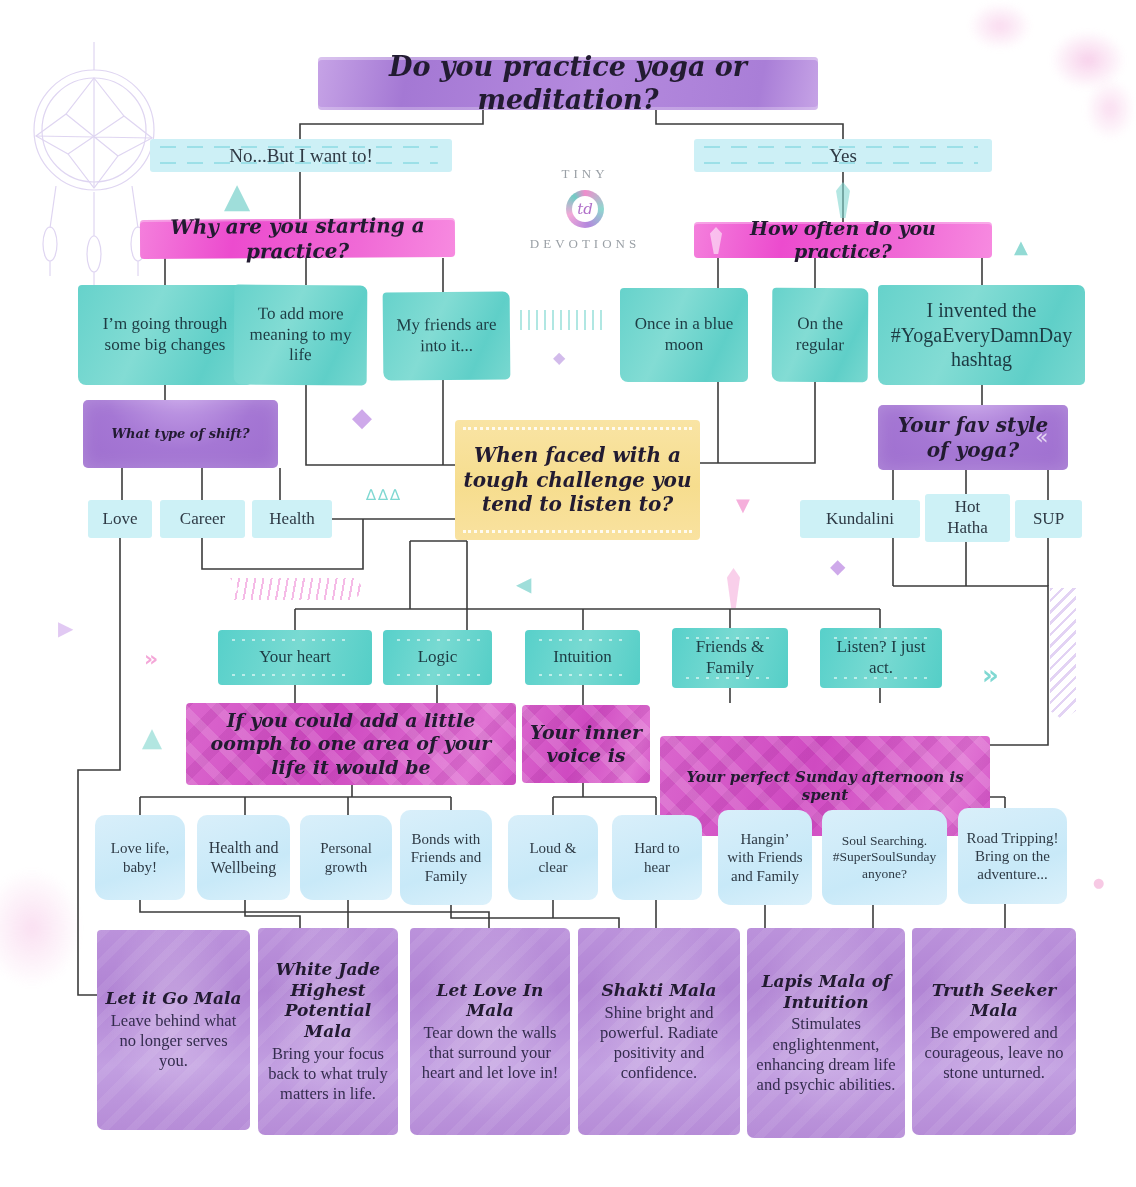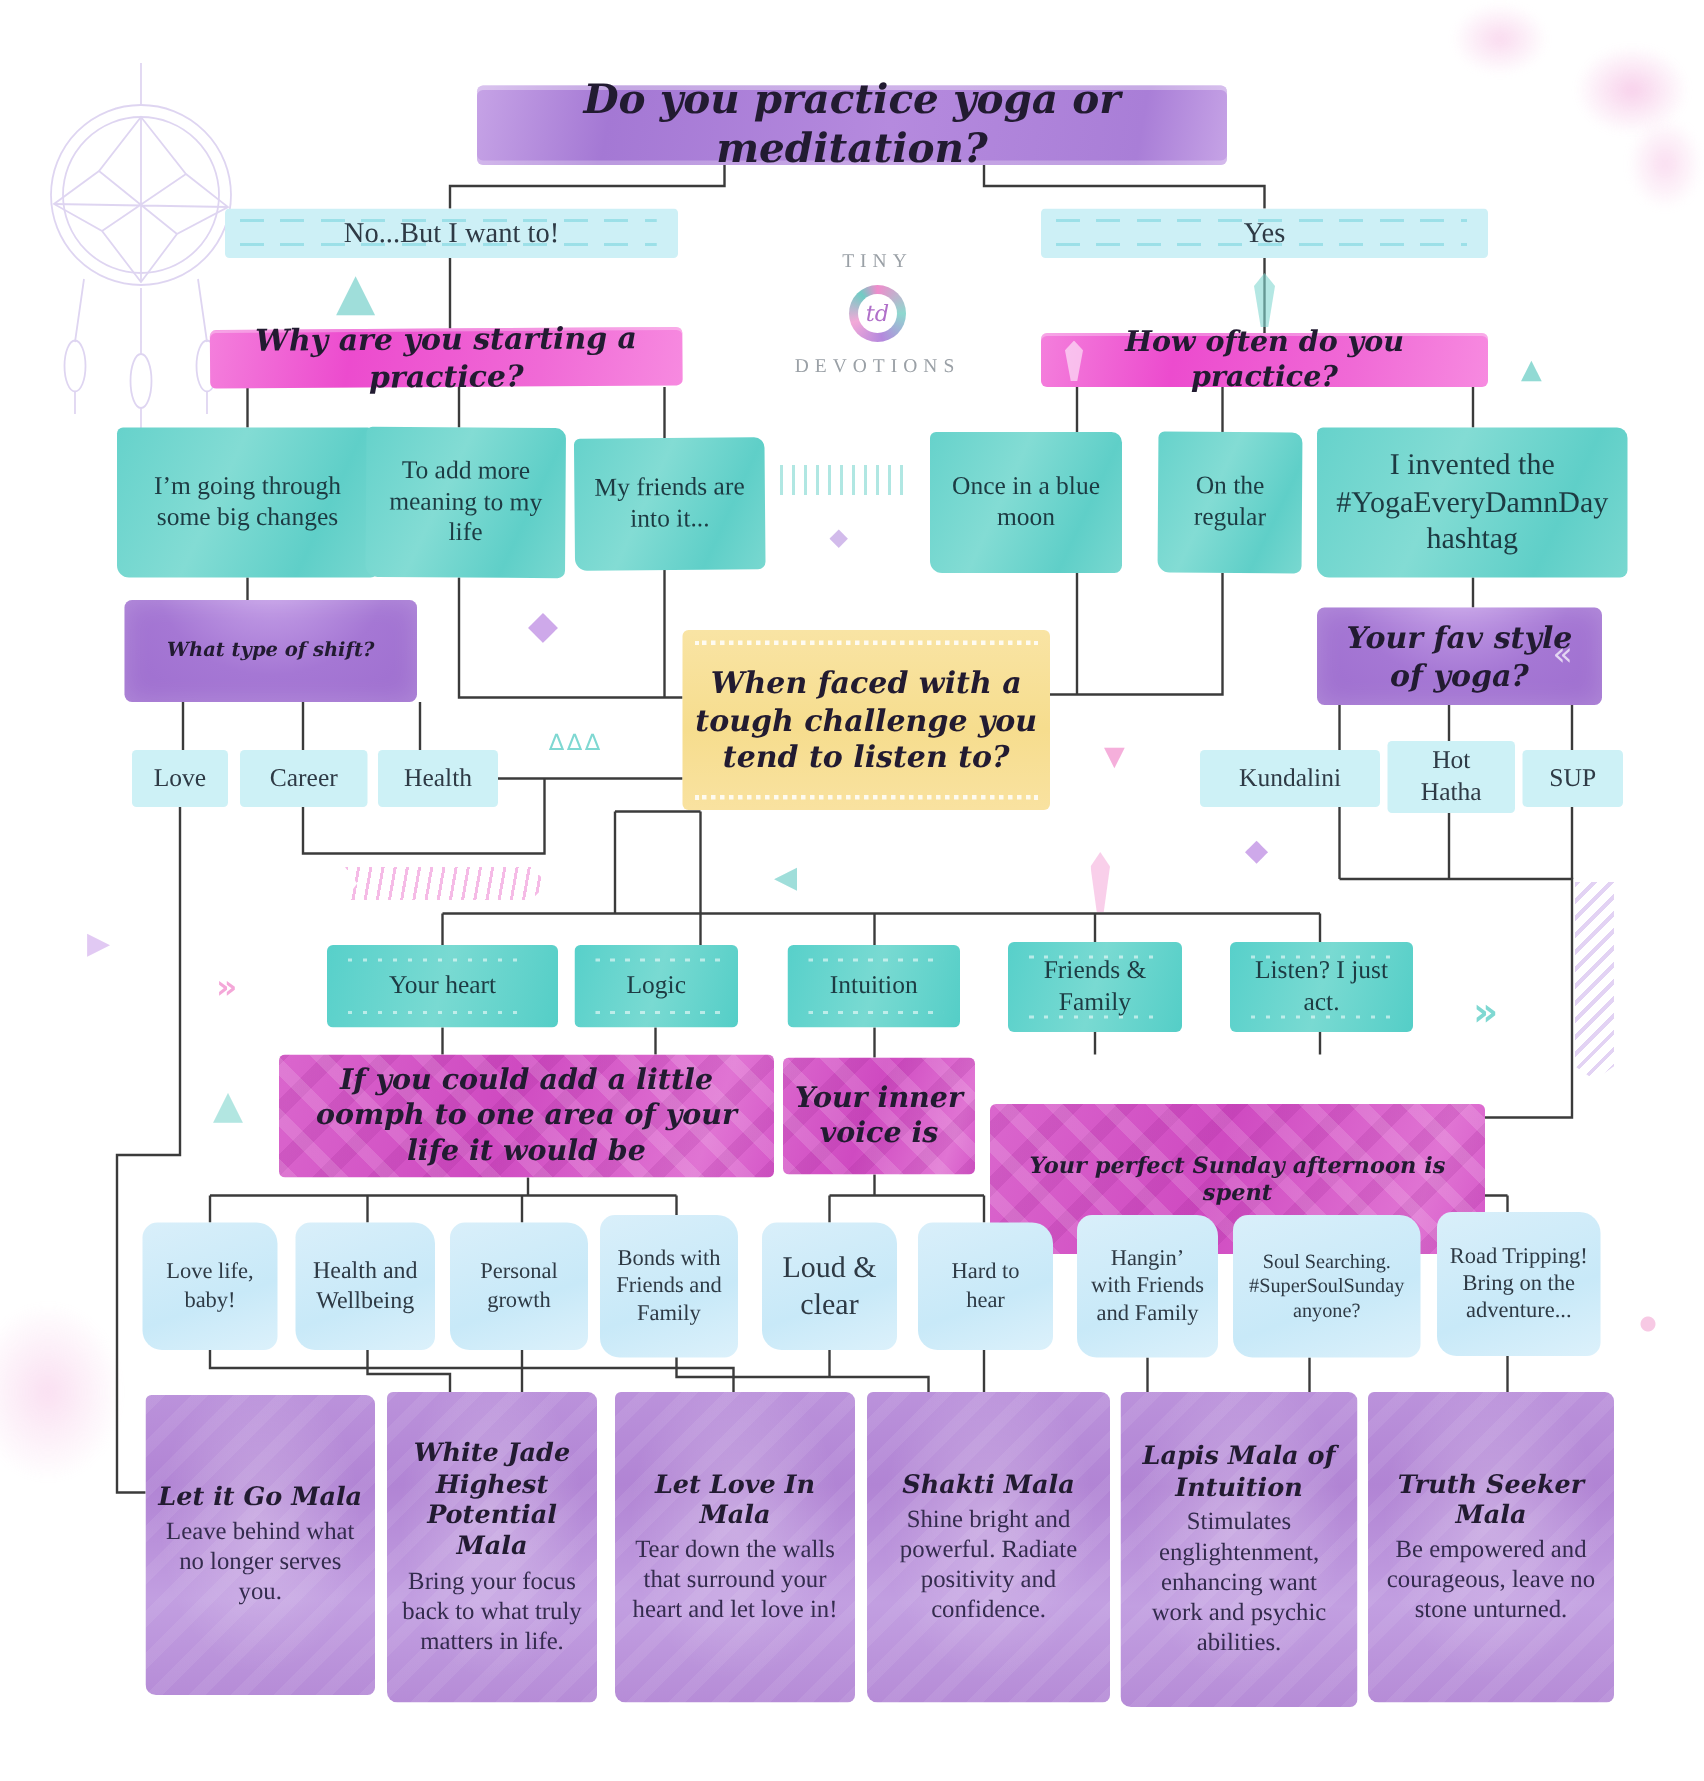--- a/index.html
+++ b/index.html
@@ -183,21 +183,21 @@
     <span>Why are you starting a practice?</span>
   </div>
   <div class="node pink-banner script" style="left:694px;top:222px;width:298px;height:36px;font-size:19px;">
     <span>How often do you practice?</span>
   </div>
   <div class="crystal" style="left:710px;top:227px;width:12px;height:27px;background:rgba(255,255,255,.55);"></div>
 
   <div class="node teal-box" style="left:78px;top:285px;width:174px;height:100px;font-size:17px;">
     <span>I’m going through some big changes</span>
   </div>
-  <div class="node teal-box" style="left:244px;top:285px;width:133px;height:100px;font-size:17px;transform:rotate(.4deg);">
+  <div class="node teal-box" style="left:234px;top:285px;width:133px;height:100px;font-size:17px;transform:rotate(.4deg);">
     <span>To add more meaning to my life</span>
   </div>
   <div class="node teal-box" style="left:383px;top:292px;width:127px;height:88px;font-size:17px;transform:rotate(-.5deg);">
     <span>My friends are into it...</span>
   </div>
 
   <div class="node teal-box" style="left:620px;top:288px;width:128px;height:94px;font-size:17px;">
     <span>Once in a blue moon</span>
   </div>
   <div class="node teal-box" style="left:772px;top:288px;width:96px;height:94px;font-size:17px;transform:rotate(.4deg);">
@@ -270,21 +270,21 @@
   </div>
   <div class="node blue-sq" style="left:197px;top:815px;width:93px;height:85px;font-size:16px;">
     <span>Health and Wellbeing</span>
   </div>
   <div class="node blue-sq" style="left:300px;top:815px;width:92px;height:85px;font-size:15px;">
     <span>Personal growth</span>
   </div>
   <div class="node blue-sq" style="left:400px;top:810px;width:92px;height:95px;font-size:15px;">
     <span>Bonds with Friends and Family</span>
   </div>
-  <div class="node blue-sq" style="left:508px;top:815px;width:90px;height:85px;font-size:20px;">
+  <div class="node blue-sq" style="left:508px;top:815px;width:90px;height:85px;font-size:15px;">
     <span>Loud &amp; clear</span>
   </div>
   <div class="node blue-sq" style="left:612px;top:815px;width:90px;height:85px;font-size:15px;">
     <span>Hard to hear</span>
   </div>
   <div class="node blue-sq" style="left:718px;top:810px;width:94px;height:95px;font-size:15px;">
     <span>Hangin’ with Friends and Family</span>
   </div>
   <div class="node blue-sq" style="left:822px;top:810px;width:125px;height:95px;font-size:13.5px;">
     <span>Soul Searching. #SuperSoulSunday anyone?</span>
@@ -304,21 +304,21 @@
   <div class="node mala" style="left:410px;top:928px;width:160px;height:207px;">
     <span class="script mala-name">Let Love In Mala</span>
     <span class="mala-desc">Tear down the walls that surround your heart and let love in!</span>
   </div>
   <div class="node mala" style="left:578px;top:928px;width:162px;height:207px;">
     <span class="script mala-name">Shakti Mala</span>
     <span class="mala-desc">Shine bright and powerful. Radiate positivity and confidence.</span>
   </div>
   <div class="node mala" style="left:747px;top:928px;width:158px;height:210px;">
     <span class="script mala-name">Lapis Mala of Intuition</span>
-    <span class="mala-desc">Stimulates englightenment, enhancing want work and psychic abilities.</span>
+    <span class="mala-desc">Stimulates englightenment, enhancing dream life and psychic abilities.</span>
   </div>
   <div class="node mala" style="left:912px;top:928px;width:164px;height:207px;">
     <span class="script mala-name">Truth Seeker Mala</span>
     <span class="mala-desc">Be empowered and courageous, leave no stone unturned.</span>
   </div>
 
   <span class="glyph" style="left:224px;top:178px;font-size:34px;color:#8fd9d4;opacity:.85">▲</span>
   <div class="crystal" style="left:836px;top:182px;width:14px;height:36px;background:rgba(130,215,208,.6);"></div>
   <span class="glyph" style="left:1014px;top:238px;font-size:18px;color:#7fd4cd;opacity:.85">▲</span>
   <div class="stripe-row" style="left:520px;top:310px;width:85px;height:20px;"></div>

